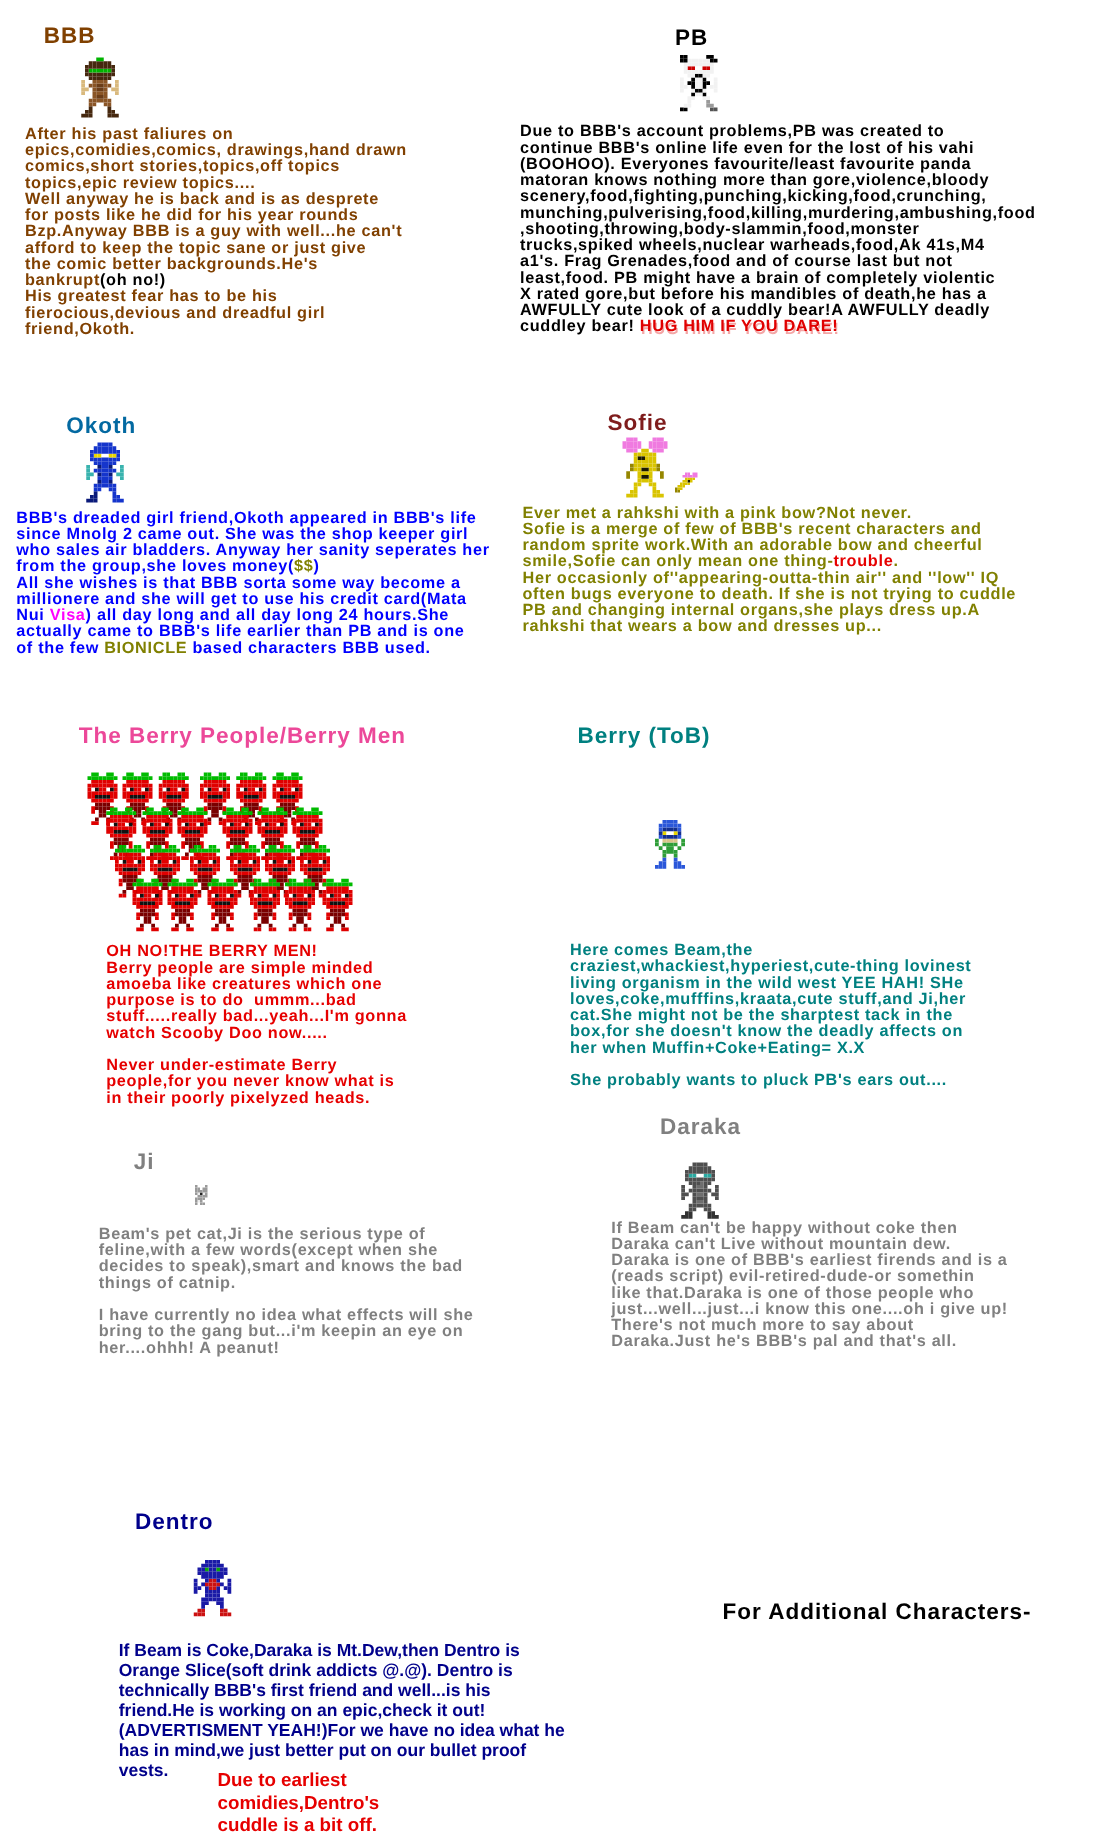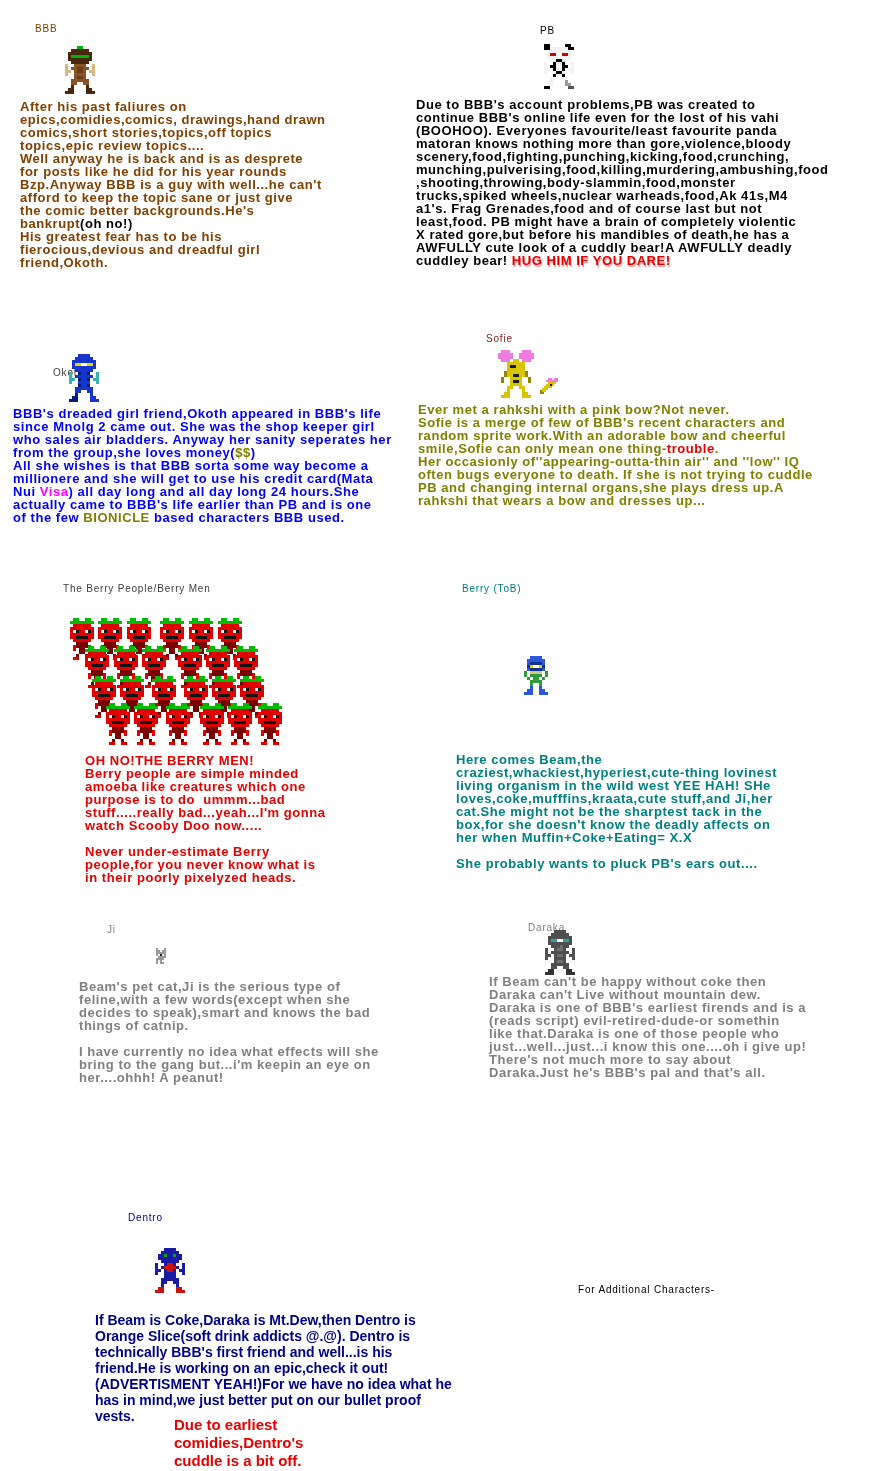--- a/index.html
+++ b/index.html
@@ -1,21 +1,21 @@
 <!DOCTYPE html>
 <html><head>
 <meta charset="utf-8">
 <title>Character Page</title>
 <style>
   html,body{margin:0;padding:0;background:#ffffff;}
   #page{position:relative;width:895px;height:1471px;background:#ffffff;overflow:hidden;
         font-family:"Liberation Sans",sans-serif;}
   section{display:contents;}
   .abs{position:absolute;}
-  .title{font-weight:normal;font-size:10px;line-height:13px;letter-spacing:.8px;white-space:pre;}
+  .title{font-weight:bold;font-size:18px;line-height:13px;letter-spacing:.8px;white-space:pre;}
   .pixel-text{font-weight:bold;font-size:13px;line-height:13px;letter-spacing:.55px;white-space:pre;}
   .pixel-text .line{height:13px;}
   .smooth-text{font-weight:bold;font-size:14px;line-height:16px;letter-spacing:0;white-space:pre;}
   .smooth-text .line{height:16px;}
   .note-text{font-weight:bold;font-size:15px;line-height:18px;letter-spacing:0;white-space:pre;}
   .note-text .line{height:18px;}
   .sprite{position:absolute;}
   .drip{text-shadow:1px 2px 0 rgba(224,0,0,.35);}
 </style>
 </head>
@@ -33,40 +33,40 @@
 
   <section>
     <div class="abs title" style="left: 540px; top: 24px; color: rgb(0, 0, 0);">PB</div>
     <div class="abs sprite" style="left: 541px; top: 44px; width: 36px; height: 45px;">
         <div style="width: 3px; height: 3px; margin-left: -3px; box-shadow: rgb(0, 0, 0) 6px 0px 0px 0px, rgb(0, 0, 0) 9px 0px 0px 0px, rgb(0, 0, 0) 27px 0px 0px 0px, rgb(0, 0, 0) 30px 0px 0px 0px, rgb(0, 0, 0) 6px 3px 0px 0px, rgb(0, 0, 0) 9px 3px 0px 0px, rgb(242, 242, 242) 12px 3px 0px 0px, rgb(242, 242, 242) 15px 3px 0px 0px, rgb(242, 242, 242) 18px 3px 0px 0px, rgb(242, 242, 242) 21px 3px 0px 0px, rgb(242, 242, 242) 24px 3px 0px 0px, rgb(242, 242, 242) 27px 3px 0px 0px, rgb(0, 0, 0) 30px 3px 0px 0px, rgb(0, 0, 0) 33px 3px 0px 0px, rgb(242, 242, 242) 9px 6px 0px 0px, rgb(242, 242, 242) 12px 6px 0px 0px, rgb(242, 242, 242) 15px 6px 0px 0px, rgb(242, 242, 242) 18px 6px 0px 0px, rgb(242, 242, 242) 21px 6px 0px 0px, rgb(242, 242, 242) 24px 6px 0px 0px, rgb(242, 242, 242) 27px 6px 0px 0px, rgb(242, 242, 242) 30px 6px 0px 0px, rgb(242, 242, 242) 9px 9px 0px 0px, rgb(204, 0, 0) 12px 9px 0px 0px, rgb(204, 0, 0) 15px 9px 0px 0px, rgb(204, 0, 0) 24px 9px 0px 0px, rgb(204, 0, 0) 27px 9px 0px 0px, rgb(242, 242, 242) 30px 9px 0px 0px, rgb(242, 242, 242) 9px 12px 0px 0px, rgb(242, 242, 242) 12px 12px 0px 0px, rgb(242, 242, 242) 15px 12px 0px 0px, rgb(242, 242, 242) 18px 12px 0px 0px, rgb(242, 242, 242) 21px 12px 0px 0px, rgb(242, 242, 242) 24px 12px 0px 0px, rgb(242, 242, 242) 27px 12px 0px 0px, rgb(242, 242, 242) 30px 12px 0px 0px, rgb(242, 242, 242) 12px 15px 0px 0px, rgb(242, 242, 242) 15px 15px 0px 0px, rgb(0, 0, 0) 18px 15px 0px 0px, rgb(0, 0, 0) 21px 15px 0px 0px, rgb(242, 242, 242) 24px 15px 0px 0px, rgb(242, 242, 242) 27px 15px 0px 0px, rgb(242, 242, 242) 6px 18px 0px 0px, rgb(0, 0, 0) 15px 18px 0px 0px, rgb(242, 242, 242) 18px 18px 0px 0px, rgb(242, 242, 242) 21px 18px 0px 0px, rgb(0, 0, 0) 24px 18px 0px 0px, rgb(242, 242, 242) 33px 18px 0px 0px, rgb(242, 242, 242) 6px 21px 0px 0px, rgb(0, 0, 0) 12px 21px 0px 0px, rgb(0, 0, 0) 15px 21px 0px 0px, rgb(242, 242, 242) 18px 21px 0px 0px, rgb(242, 242, 242) 21px 21px 0px 0px, rgb(0, 0, 0) 24px 21px 0px 0px, rgb(0, 0, 0) 27px 21px 0px 0px, rgb(242, 242, 242) 33px 21px 0px 0px, rgb(242, 242, 242) 6px 24px 0px 0px, rgb(242, 242, 242) 9px 24px 0px 0px, rgb(0, 0, 0) 15px 24px 0px 0px, rgb(242, 242, 242) 18px 24px 0px 0px, rgb(242, 242, 242) 21px 24px 0px 0px, rgb(0, 0, 0) 24px 24px 0px 0px, rgb(242, 242, 242) 30px 24px 0px 0px, rgb(242, 242, 242) 33px 24px 0px 0px, rgb(242, 242, 242) 6px 27px 0px 0px, rgb(242, 242, 242) 15px 27px 0px 0px, rgb(0, 0, 0) 18px 27px 0px 0px, rgb(0, 0, 0) 21px 27px 0px 0px, rgb(242, 242, 242) 24px 27px 0px 0px, rgb(242, 242, 242) 33px 27px 0px 0px, rgb(0, 0, 0) 15px 30px 0px 0px, rgb(242, 242, 242) 18px 30px 0px 0px, rgb(242, 242, 242) 21px 30px 0px 0px, rgb(0, 0, 0) 24px 30px 0px 0px, rgb(242, 242, 242) 12px 33px 0px 0px, rgb(242, 242, 242) 15px 33px 0px 0px, rgb(242, 242, 242) 24px 33px 0px 0px, rgb(242, 242, 242) 27px 33px 0px 0px, rgb(242, 242, 242) 12px 36px 0px 0px, rgb(154, 154, 154) 27px 36px 0px 0px, rgb(242, 242, 242) 9px 39px 0px 0px, rgb(242, 242, 242) 12px 39px 0px 0px, rgb(154, 154, 154) 27px 39px 0px 0px, rgb(154, 154, 154) 30px 39px 0px 0px, rgb(0, 0, 0) 6px 42px 0px 0px, rgb(0, 0, 0) 9px 42px 0px 0px, rgb(85, 85, 85) 30px 42px 0px 0px, rgb(85, 85, 85) 33px 42px 0px 0px;"></div>
       </div>
     <div class="abs pixel-text" style="left: 416px; top: 98px; color: rgb(0, 0, 0);"><div class="line"><span>Due to BBB's account problems,PB was created to</span></div><div class="line"><span>continue BBB's online life even for the lost of his vahi</span></div><div class="line"><span>(BOOHOO). Everyones favourite/least favourite panda</span></div><div class="line"><span>matoran knows nothing more than gore,violence,bloody</span></div><div class="line"><span>scenery,food,fighting,punching,kicking,food,crunching,</span></div><div class="line"><span>munching,pulverising,food,killing,murdering,ambushing,food</span></div><div class="line"><span>,shooting,throwing,body-slammin,food,monster</span></div><div class="line"><span>trucks,spiked wheels,nuclear warheads,food,Ak 41s,M4</span></div><div class="line"><span>a1's. Frag Grenades,food and of course last but not</span></div><div class="line"><span>least,food. PB might have a brain of completely violentic</span></div><div class="line"><span>X rated gore,but before his mandibles of death,he has a</span></div><div class="line"><span>AWFULLY cute look of a cuddly bear!A AWFULLY deadly</span></div><div class="line"><span>cuddley bear! </span><span class="drip" style="color: rgb(224, 0, 0);">HUG HIM IF YOU DARE!</span></div></div>
   </section>
 
   <section>
-    <div class="abs title" style="left: 53px; top: 334px; color: #404040; margin-top: 32px;">Okoth</div>
+    <div class="abs title" style="left: 53px; top: 334px; color: #0369a1;">Okoth</div>
     <div class="abs sprite" style="left: 66px; top: 354px; width: 36px; height: 48px;">
         <div style="width: 3px; height: 3px; margin-left: -3px; box-shadow: rgb(21, 53, 204) 15px 0px 0px 0px, rgb(21, 53, 204) 18px 0px 0px 0px, rgb(21, 53, 204) 21px 0px 0px 0px, rgb(21, 53, 204) 24px 0px 0px 0px, rgb(21, 53, 204) 12px 3px 0px 0px, rgb(21, 53, 204) 15px 3px 0px 0px, rgb(21, 53, 204) 18px 3px 0px 0px, rgb(21, 53, 204) 21px 3px 0px 0px, rgb(21, 53, 204) 24px 3px 0px 0px, rgb(21, 53, 204) 27px 3px 0px 0px, rgb(21, 53, 204) 9px 6px 0px 0px, rgb(21, 53, 204) 12px 6px 0px 0px, rgb(21, 53, 204) 15px 6px 0px 0px, rgb(21, 53, 204) 18px 6px 0px 0px, rgb(21, 53, 204) 21px 6px 0px 0px, rgb(21, 53, 204) 24px 6px 0px 0px, rgb(21, 53, 204) 27px 6px 0px 0px, rgb(21, 53, 204) 30px 6px 0px 0px, rgb(21, 53, 204) 9px 9px 0px 0px, rgb(232, 213, 0) 12px 9px 0px 0px, rgb(232, 213, 0) 15px 9px 0px 0px, rgb(232, 213, 0) 24px 9px 0px 0px, rgb(232, 213, 0) 27px 9px 0px 0px, rgb(21, 53, 204) 30px 9px 0px 0px, rgb(21, 53, 204) 9px 12px 0px 0px, rgb(21, 53, 204) 12px 12px 0px 0px, rgb(21, 53, 204) 15px 12px 0px 0px, rgb(21, 53, 204) 18px 12px 0px 0px, rgb(21, 53, 204) 21px 12px 0px 0px, rgb(21, 53, 204) 24px 12px 0px 0px, rgb(21, 53, 204) 27px 12px 0px 0px, rgb(21, 53, 204) 30px 12px 0px 0px, rgb(21, 53, 204) 12px 15px 0px 0px, rgb(21, 53, 204) 15px 15px 0px 0px, rgb(21, 53, 204) 18px 15px 0px 0px, rgb(21, 53, 204) 21px 15px 0px 0px, rgb(21, 53, 204) 24px 15px 0px 0px, rgb(21, 53, 204) 27px 15px 0px 0px, rgb(57, 179, 174) 6px 18px 0px 0px, rgb(10, 26, 122) 15px 18px 0px 0px, rgb(21, 53, 204) 18px 18px 0px 0px, rgb(21, 53, 204) 21px 18px 0px 0px, rgb(10, 26, 122) 24px 18px 0px 0px, rgb(57, 179, 174) 33px 18px 0px 0px, rgb(57, 179, 174) 6px 21px 0px 0px, rgb(21, 53, 204) 12px 21px 0px 0px, rgb(21, 53, 204) 15px 21px 0px 0px, rgb(21, 53, 204) 18px 21px 0px 0px, rgb(21, 53, 204) 21px 21px 0px 0px, rgb(21, 53, 204) 24px 21px 0px 0px, rgb(21, 53, 204) 27px 21px 0px 0px, rgb(57, 179, 174) 33px 21px 0px 0px, rgb(57, 179, 174) 6px 24px 0px 0px, rgb(57, 179, 174) 9px 24px 0px 0px, rgb(10, 26, 122) 15px 24px 0px 0px, rgb(21, 53, 204) 18px 24px 0px 0px, rgb(21, 53, 204) 21px 24px 0px 0px, rgb(10, 26, 122) 24px 24px 0px 0px, rgb(57, 179, 174) 30px 24px 0px 0px, rgb(57, 179, 174) 33px 24px 0px 0px, rgb(57, 179, 174) 6px 27px 0px 0px, rgb(21, 53, 204) 15px 27px 0px 0px, rgb(21, 53, 204) 18px 27px 0px 0px, rgb(21, 53, 204) 21px 27px 0px 0px, rgb(21, 53, 204) 24px 27px 0px 0px, rgb(57, 179, 174) 33px 27px 0px 0px, rgb(10, 26, 122) 15px 30px 0px 0px, rgb(21, 53, 204) 18px 30px 0px 0px, rgb(21, 53, 204) 21px 30px 0px 0px, rgb(10, 26, 122) 24px 30px 0px 0px, rgb(21, 53, 204) 12px 33px 0px 0px, rgb(21, 53, 204) 15px 33px 0px 0px, rgb(21, 53, 204) 18px 33px 0px 0px, rgb(21, 53, 204) 21px 33px 0px 0px, rgb(21, 53, 204) 24px 33px 0px 0px, rgb(21, 53, 204) 27px 33px 0px 0px, rgb(21, 53, 204) 12px 36px 0px 0px, rgb(21, 53, 204) 15px 36px 0px 0px, rgb(21, 53, 204) 24px 36px 0px 0px, rgb(21, 53, 204) 27px 36px 0px 0px, rgb(10, 26, 122) 12px 39px 0px 0px, rgb(21, 53, 204) 27px 39px 0px 0px, rgb(10, 26, 122) 9px 42px 0px 0px, rgb(10, 26, 122) 12px 42px 0px 0px, rgb(21, 53, 204) 27px 42px 0px 0px, rgb(21, 53, 204) 30px 42px 0px 0px, rgb(10, 26, 122) 6px 45px 0px 0px, rgb(10, 26, 122) 9px 45px 0px 0px, rgb(10, 26, 122) 12px 45px 0px 0px, rgb(21, 53, 204) 27px 45px 0px 0px, rgb(21, 53, 204) 30px 45px 0px 0px, rgb(21, 53, 204) 33px 45px 0px 0px;"></div>
       </div>
     <div class="abs pixel-text" style="left: 13px; top: 407px; color: rgb(0, 0, 255);"><div class="line"><span>BBB's dreaded girl friend,Okoth appeared in BBB's life</span></div><div class="line"><span>since Mnolg 2 came out. She was the shop keeper girl</span></div><div class="line"><span>who sales air bladders. Anyway her sanity seperates her</span></div><div class="line"><span>from the group,she loves money(</span><span style="color: rgb(128, 128, 0);">$$</span><span>)</span></div><div class="line"><span>All she wishes is that BBB sorta some way become a</span></div><div class="line"><span>millionere and she will get to use his credit card(Mata</span></div><div class="line"><span>Nui </span><span style="color: rgb(255, 0, 255);">Visa</span><span>) all day long and all day long 24 hours.She</span></div><div class="line"><span>actually came to BBB's life earlier than PB and is one</span></div><div class="line"><span>of the few </span><span style="color: rgb(128, 128, 0);">BIONICLE</span><span> based characters BBB used.</span></div></div>
   </section>
 
   <section>
     <div class="abs title" style="left: 486px; top: 332px; color: #7f1d1d;">Sofie</div>
     <div class="abs sprite" style="left: 498px; top: 350px; width: 36px; height: 48px;">
         <div style="width: 3px; height: 3px; margin-left: -3px; box-shadow: rgb(240, 122, 224) 6px 0px 0px 0px, rgb(240, 122, 224) 9px 0px 0px 0px, rgb(240, 122, 224) 12px 0px 0px 0px, rgb(240, 122, 224) 27px 0px 0px 0px, rgb(240, 122, 224) 30px 0px 0px 0px, rgb(240, 122, 224) 33px 0px 0px 0px, rgb(240, 122, 224) 3px 3px 0px 0px, rgb(240, 122, 224) 6px 3px 0px 0px, rgb(240, 122, 224) 9px 3px 0px 0px, rgb(240, 122, 224) 12px 3px 0px 0px, rgb(240, 122, 224) 15px 3px 0px 0px, rgb(240, 122, 224) 24px 3px 0px 0px, rgb(240, 122, 224) 27px 3px 0px 0px, rgb(240, 122, 224) 30px 3px 0px 0px, rgb(240, 122, 224) 33px 3px 0px 0px, rgb(240, 122, 224) 36px 3px 0px 0px, rgb(240, 122, 224) 3px 6px 0px 0px, rgb(240, 122, 224) 6px 6px 0px 0px, rgb(240, 122, 224) 9px 6px 0px 0px, rgb(240, 122, 224) 12px 6px 0px 0px, rgb(240, 122, 224) 15px 6px 0px 0px, rgb(240, 122, 224) 24px 6px 0px 0px, rgb(240, 122, 224) 27px 6px 0px 0px, rgb(240, 122, 224) 30px 6px 0px 0px, rgb(240, 122, 224) 33px 6px 0px 0px, rgb(240, 122, 224) 36px 6px 0px 0px, rgb(240, 122, 224) 6px 9px 0px 0px, rgb(240, 122, 224) 9px 9px 0px 0px, rgb(240, 122, 224) 12px 9px 0px 0px, rgb(217, 196, 0) 18px 9px 0px 0px, rgb(217, 196, 0) 21px 9px 0px 0px, rgb(240, 122, 224) 27px 9px 0px 0px, rgb(240, 122, 224) 30px 9px 0px 0px, rgb(240, 122, 224) 33px 9px 0px 0px, rgb(217, 196, 0) 12px 12px 0px 0px, rgb(217, 196, 0) 15px 12px 0px 0px, rgb(217, 196, 0) 18px 12px 0px 0px, rgb(217, 196, 0) 21px 12px 0px 0px, rgb(217, 196, 0) 24px 12px 0px 0px, rgb(217, 196, 0) 27px 12px 0px 0px, rgb(217, 196, 0) 12px 15px 0px 0px, rgb(26, 26, 0) 15px 15px 0px 0px, rgb(26, 26, 0) 18px 15px 0px 0px, rgb(217, 196, 0) 21px 15px 0px 0px, rgb(217, 196, 0) 24px 15px 0px 0px, rgb(217, 196, 0) 27px 15px 0px 0px, rgb(217, 196, 0) 12px 18px 0px 0px, rgb(217, 196, 0) 15px 18px 0px 0px, rgb(217, 196, 0) 18px 18px 0px 0px, rgb(217, 196, 0) 21px 18px 0px 0px, rgb(217, 196, 0) 24px 18px 0px 0px, rgb(217, 196, 0) 27px 18px 0px 0px, rgb(149, 134, 0) 9px 21px 0px 0px, rgb(217, 196, 0) 12px 21px 0px 0px, rgb(217, 196, 0) 15px 21px 0px 0px, rgb(217, 196, 0) 18px 21px 0px 0px, rgb(217, 196, 0) 21px 21px 0px 0px, rgb(217, 196, 0) 24px 21px 0px 0px, rgb(217, 196, 0) 27px 21px 0px 0px, rgb(149, 134, 0) 30px 21px 0px 0px, rgb(149, 134, 0) 9px 24px 0px 0px, rgb(217, 196, 0) 12px 24px 0px 0px, rgb(217, 196, 0) 15px 24px 0px 0px, rgb(26, 26, 0) 18px 24px 0px 0px, rgb(26, 26, 0) 21px 24px 0px 0px, rgb(217, 196, 0) 24px 24px 0px 0px, rgb(217, 196, 0) 27px 24px 0px 0px, rgb(149, 134, 0) 30px 24px 0px 0px, rgb(149, 134, 0) 6px 27px 0px 0px, rgb(217, 196, 0) 15px 27px 0px 0px, rgb(217, 196, 0) 18px 27px 0px 0px, rgb(217, 196, 0) 21px 27px 0px 0px, rgb(217, 196, 0) 24px 27px 0px 0px, rgb(149, 134, 0) 33px 27px 0px 0px, rgb(149, 134, 0) 6px 30px 0px 0px, rgb(217, 196, 0) 15px 30px 0px 0px, rgb(26, 26, 0) 18px 30px 0px 0px, rgb(26, 26, 0) 21px 30px 0px 0px, rgb(217, 196, 0) 24px 30px 0px 0px, rgb(149, 134, 0) 33px 30px 0px 0px, rgb(217, 196, 0) 15px 33px 0px 0px, rgb(217, 196, 0) 18px 33px 0px 0px, rgb(217, 196, 0) 21px 33px 0px 0px, rgb(217, 196, 0) 24px 33px 0px 0px, rgb(217, 196, 0) 12px 36px 0px 0px, rgb(217, 196, 0) 15px 36px 0px 0px, rgb(217, 196, 0) 24px 36px 0px 0px, rgb(217, 196, 0) 27px 36px 0px 0px, rgb(217, 196, 0) 12px 39px 0px 0px, rgb(217, 196, 0) 27px 39px 0px 0px, rgb(217, 196, 0) 9px 42px 0px 0px, rgb(217, 196, 0) 12px 42px 0px 0px, rgb(217, 196, 0) 27px 42px 0px 0px, rgb(217, 196, 0) 30px 42px 0px 0px, rgb(217, 196, 0) 6px 45px 0px 0px, rgb(217, 196, 0) 9px 45px 0px 0px, rgb(217, 196, 0) 12px 45px 0px 0px, rgb(217, 196, 0) 27px 45px 0px 0px, rgb(217, 196, 0) 30px 45px 0px 0px, rgb(217, 196, 0) 33px 45px 0px 0px;"></div>
       </div>
     <div class="abs sprite" style="left: 540px; top: 378px; width: 20px; height: 16px;">
         <div style="width: 2px; height: 2px; margin-left: -2px; box-shadow: rgb(240, 122, 224) 10px 0px 0px 0px, rgb(240, 122, 224) 12px 0px 0px 0px, rgb(240, 122, 224) 16px 0px 0px 0px, rgb(240, 122, 224) 18px 0px 0px 0px, rgb(240, 122, 224) 8px 2px 0px 0px, rgb(240, 122, 224) 10px 2px 0px 0px, rgb(240, 122, 224) 12px 2px 0px 0px, rgb(240, 122, 224) 14px 2px 0px 0px, rgb(240, 122, 224) 16px 2px 0px 0px, rgb(240, 122, 224) 18px 2px 0px 0px, rgb(217, 196, 0) 10px 4px 0px 0px, rgb(217, 196, 0) 12px 4px 0px 0px, rgb(217, 196, 0) 14px 4px 0px 0px, rgb(217, 196, 0) 16px 4px 0px 0px, rgb(217, 196, 0) 8px 6px 0px 0px, rgb(217, 196, 0) 10px 6px 0px 0px, rgb(26, 26, 0) 12px 6px 0px 0px, rgb(217, 196, 0) 14px 6px 0px 0px, rgb(217, 196, 0) 6px 8px 0px 0px, rgb(217, 196, 0) 8px 8px 0px 0px, rgb(217, 196, 0) 10px 8px 0px 0px, rgb(217, 196, 0) 12px 8px 0px 0px, rgb(217, 196, 0) 4px 10px 0px 0px, rgb(217, 196, 0) 6px 10px 0px 0px, rgb(217, 196, 0) 8px 10px 0px 0px, rgb(149, 134, 0) 2px 12px 0px 0px, rgb(217, 196, 0) 4px 12px 0px 0px, rgb(217, 196, 0) 6px 12px 0px 0px, rgb(149, 134, 0) 2px 14px 0px 0px, rgb(149, 134, 0) 4px 14px 0px 0px;"></div>
       </div>
     <div class="abs pixel-text" style="left: 418px; top: 403px; color: rgb(128, 128, 0);"><div class="line"><span>Ever met a rahkshi with a pink bow?Not never.</span></div><div class="line"><span>Sofie is a merge of few of BBB's recent characters and</span></div><div class="line"><span>random sprite work.With an adorable bow and cheerful</span></div><div class="line"><span>smile,Sofie can only mean one thing-</span><span style="color: rgb(230, 0, 0);">trouble</span><span>.</span></div><div class="line"><span>Her occasionly of''appearing-outta-thin air'' and ''low'' IQ</span></div><div class="line"><span>often bugs everyone to death. If she is not trying to cuddle</span></div><div class="line"><span>PB and changing internal organs,she plays dress up.A</span></div><div class="line"><span>rahkshi that wears a bow and dresses up...</span></div></div>
   </section>
 
   <section>
-    <div class="abs title" style="left: 63px; top: 582px; color: #404040;">The Berry People/Berry Men</div>
+    <div class="abs title" style="left: 63px; top: 582px; color: #ec4899;">The Berry People/Berry Men</div>
     <div>
         <div class="sprite" style="left: 70px; top: 618px; width: 27px; height: 42px;">
           <div style="width: 3px; height: 3px; margin-left: -3px; box-shadow: rgb(0, 187, 0) 6px 0px 0px 0px, rgb(0, 187, 0) 9px 0px 0px 0px, rgb(0, 187, 0) 18px 0px 0px 0px, rgb(0, 187, 0) 21px 0px 0px 0px, rgb(0, 187, 0) 3px 3px 0px 0px, rgb(0, 187, 0) 6px 3px 0px 0px, rgb(0, 187, 0) 9px 3px 0px 0px, rgb(0, 187, 0) 12px 3px 0px 0px, rgb(0, 187, 0) 15px 3px 0px 0px, rgb(0, 187, 0) 18px 3px 0px 0px, rgb(0, 187, 0) 21px 3px 0px 0px, rgb(0, 187, 0) 24px 3px 0px 0px, rgb(224, 0, 0) 6px 6px 0px 0px, rgb(224, 0, 0) 9px 6px 0px 0px, rgb(224, 0, 0) 12px 6px 0px 0px, rgb(224, 0, 0) 15px 6px 0px 0px, rgb(224, 0, 0) 18px 6px 0px 0px, rgb(224, 0, 0) 21px 6px 0px 0px, rgb(224, 0, 0) 3px 9px 0px 0px, rgb(224, 0, 0) 6px 9px 0px 0px, rgb(224, 0, 0) 9px 9px 0px 0px, rgb(224, 0, 0) 12px 9px 0px 0px, rgb(224, 0, 0) 15px 9px 0px 0px, rgb(224, 0, 0) 18px 9px 0px 0px, rgb(224, 0, 0) 21px 9px 0px 0px, rgb(224, 0, 0) 24px 9px 0px 0px, rgb(224, 0, 0) 3px 12px 0px 0px, rgb(255, 255, 255) 6px 12px 0px 0px, rgb(17, 17, 17) 9px 12px 0px 0px, rgb(224, 0, 0) 12px 12px 0px 0px, rgb(224, 0, 0) 15px 12px 0px 0px, rgb(255, 255, 255) 18px 12px 0px 0px, rgb(17, 17, 17) 21px 12px 0px 0px, rgb(224, 0, 0) 24px 12px 0px 0px, rgb(224, 0, 0) 3px 15px 0px 0px, rgb(224, 0, 0) 6px 15px 0px 0px, rgb(224, 0, 0) 9px 15px 0px 0px, rgb(224, 0, 0) 12px 15px 0px 0px, rgb(224, 0, 0) 15px 15px 0px 0px, rgb(224, 0, 0) 18px 15px 0px 0px, rgb(224, 0, 0) 21px 15px 0px 0px, rgb(224, 0, 0) 24px 15px 0px 0px, rgb(224, 0, 0) 3px 18px 0px 0px, rgb(224, 0, 0) 6px 18px 0px 0px, rgb(17, 17, 17) 9px 18px 0px 0px, rgb(17, 17, 17) 12px 18px 0px 0px, rgb(17, 17, 17) 15px 18px 0px 0px, rgb(17, 17, 17) 18px 18px 0px 0px, rgb(224, 0, 0) 21px 18px 0px 0px, rgb(224, 0, 0) 24px 18px 0px 0px, rgb(224, 0, 0) 6px 21px 0px 0px, rgb(224, 0, 0) 9px 21px 0px 0px, rgb(224, 0, 0) 12px 21px 0px 0px, rgb(224, 0, 0) 15px 21px 0px 0px, rgb(224, 0, 0) 18px 21px 0px 0px, rgb(224, 0, 0) 21px 21px 0px 0px, rgb(122, 0, 0) 9px 24px 0px 0px, rgb(122, 0, 0) 12px 24px 0px 0px, rgb(122, 0, 0) 15px 24px 0px 0px, rgb(122, 0, 0) 18px 24px 0px 0px, rgb(224, 0, 0) 6px 27px 0px 0px, rgb(122, 0, 0) 9px 27px 0px 0px, rgb(122, 0, 0) 12px 27px 0px 0px, rgb(122, 0, 0) 15px 27px 0px 0px, rgb(122, 0, 0) 18px 27px 0px 0px, rgb(224, 0, 0) 21px 27px 0px 0px, rgb(224, 0, 0) 6px 30px 0px 0px, rgb(122, 0, 0) 12px 30px 0px 0px, rgb(122, 0, 0) 15px 30px 0px 0px, rgb(224, 0, 0) 21px 30px 0px 0px, rgb(122, 0, 0) 12px 33px 0px 0px, rgb(122, 0, 0) 15px 33px 0px 0px, rgb(122, 0, 0) 9px 36px 0px 0px, rgb(122, 0, 0) 18px 36px 0px 0px, rgb(224, 0, 0) 6px 39px 0px 0px, rgb(224, 0, 0) 9px 39px 0px 0px, rgb(224, 0, 0) 18px 39px 0px 0px, rgb(224, 0, 0) 21px 39px 0px 0px;"></div>
         </div>
         <div class="sprite" style="left: 98px; top: 618px; width: 27px; height: 42px;">
           <div style="width: 3px; height: 3px; margin-left: -3px; box-shadow: rgb(0, 187, 0) 6px 0px 0px 0px, rgb(0, 187, 0) 9px 0px 0px 0px, rgb(0, 187, 0) 18px 0px 0px 0px, rgb(0, 187, 0) 21px 0px 0px 0px, rgb(0, 187, 0) 3px 3px 0px 0px, rgb(0, 187, 0) 6px 3px 0px 0px, rgb(0, 187, 0) 9px 3px 0px 0px, rgb(0, 187, 0) 12px 3px 0px 0px, rgb(0, 187, 0) 15px 3px 0px 0px, rgb(0, 187, 0) 18px 3px 0px 0px, rgb(0, 187, 0) 21px 3px 0px 0px, rgb(0, 187, 0) 24px 3px 0px 0px, rgb(224, 0, 0) 6px 6px 0px 0px, rgb(224, 0, 0) 9px 6px 0px 0px, rgb(224, 0, 0) 12px 6px 0px 0px, rgb(224, 0, 0) 15px 6px 0px 0px, rgb(224, 0, 0) 18px 6px 0px 0px, rgb(224, 0, 0) 21px 6px 0px 0px, rgb(224, 0, 0) 3px 9px 0px 0px, rgb(224, 0, 0) 6px 9px 0px 0px, rgb(224, 0, 0) 9px 9px 0px 0px, rgb(224, 0, 0) 12px 9px 0px 0px, rgb(224, 0, 0) 15px 9px 0px 0px, rgb(224, 0, 0) 18px 9px 0px 0px, rgb(224, 0, 0) 21px 9px 0px 0px, rgb(224, 0, 0) 24px 9px 0px 0px, rgb(224, 0, 0) 3px 12px 0px 0px, rgb(255, 255, 255) 6px 12px 0px 0px, rgb(17, 17, 17) 9px 12px 0px 0px, rgb(224, 0, 0) 12px 12px 0px 0px, rgb(224, 0, 0) 15px 12px 0px 0px, rgb(255, 255, 255) 18px 12px 0px 0px, rgb(17, 17, 17) 21px 12px 0px 0px, rgb(224, 0, 0) 24px 12px 0px 0px, rgb(224, 0, 0) 3px 15px 0px 0px, rgb(224, 0, 0) 6px 15px 0px 0px, rgb(224, 0, 0) 9px 15px 0px 0px, rgb(224, 0, 0) 12px 15px 0px 0px, rgb(224, 0, 0) 15px 15px 0px 0px, rgb(224, 0, 0) 18px 15px 0px 0px, rgb(224, 0, 0) 21px 15px 0px 0px, rgb(224, 0, 0) 24px 15px 0px 0px, rgb(224, 0, 0) 3px 18px 0px 0px, rgb(224, 0, 0) 6px 18px 0px 0px, rgb(17, 17, 17) 9px 18px 0px 0px, rgb(17, 17, 17) 12px 18px 0px 0px, rgb(17, 17, 17) 15px 18px 0px 0px, rgb(17, 17, 17) 18px 18px 0px 0px, rgb(224, 0, 0) 21px 18px 0px 0px, rgb(224, 0, 0) 24px 18px 0px 0px, rgb(224, 0, 0) 6px 21px 0px 0px, rgb(224, 0, 0) 9px 21px 0px 0px, rgb(224, 0, 0) 12px 21px 0px 0px, rgb(224, 0, 0) 15px 21px 0px 0px, rgb(224, 0, 0) 18px 21px 0px 0px, rgb(224, 0, 0) 21px 21px 0px 0px, rgb(122, 0, 0) 9px 24px 0px 0px, rgb(122, 0, 0) 12px 24px 0px 0px, rgb(122, 0, 0) 15px 24px 0px 0px, rgb(122, 0, 0) 18px 24px 0px 0px, rgb(224, 0, 0) 6px 27px 0px 0px, rgb(122, 0, 0) 9px 27px 0px 0px, rgb(122, 0, 0) 12px 27px 0px 0px, rgb(122, 0, 0) 15px 27px 0px 0px, rgb(122, 0, 0) 18px 27px 0px 0px, rgb(224, 0, 0) 21px 27px 0px 0px, rgb(224, 0, 0) 6px 30px 0px 0px, rgb(122, 0, 0) 12px 30px 0px 0px, rgb(122, 0, 0) 15px 30px 0px 0px, rgb(224, 0, 0) 21px 30px 0px 0px, rgb(122, 0, 0) 12px 33px 0px 0px, rgb(122, 0, 0) 15px 33px 0px 0px, rgb(122, 0, 0) 9px 36px 0px 0px, rgb(122, 0, 0) 18px 36px 0px 0px, rgb(224, 0, 0) 6px 39px 0px 0px, rgb(224, 0, 0) 9px 39px 0px 0px, rgb(224, 0, 0) 18px 39px 0px 0px, rgb(224, 0, 0) 21px 39px 0px 0px;"></div>
         </div>
         <div class="sprite" style="left: 127px; top: 618px; width: 27px; height: 42px;">
           <div style="width: 3px; height: 3px; margin-left: -3px; box-shadow: rgb(0, 187, 0) 6px 0px 0px 0px, rgb(0, 187, 0) 9px 0px 0px 0px, rgb(0, 187, 0) 18px 0px 0px 0px, rgb(0, 187, 0) 21px 0px 0px 0px, rgb(0, 187, 0) 3px 3px 0px 0px, rgb(0, 187, 0) 6px 3px 0px 0px, rgb(0, 187, 0) 9px 3px 0px 0px, rgb(0, 187, 0) 12px 3px 0px 0px, rgb(0, 187, 0) 15px 3px 0px 0px, rgb(0, 187, 0) 18px 3px 0px 0px, rgb(0, 187, 0) 21px 3px 0px 0px, rgb(0, 187, 0) 24px 3px 0px 0px, rgb(224, 0, 0) 6px 6px 0px 0px, rgb(224, 0, 0) 9px 6px 0px 0px, rgb(224, 0, 0) 12px 6px 0px 0px, rgb(224, 0, 0) 15px 6px 0px 0px, rgb(224, 0, 0) 18px 6px 0px 0px, rgb(224, 0, 0) 21px 6px 0px 0px, rgb(224, 0, 0) 3px 9px 0px 0px, rgb(224, 0, 0) 6px 9px 0px 0px, rgb(224, 0, 0) 9px 9px 0px 0px, rgb(224, 0, 0) 12px 9px 0px 0px, rgb(224, 0, 0) 15px 9px 0px 0px, rgb(224, 0, 0) 18px 9px 0px 0px, rgb(224, 0, 0) 21px 9px 0px 0px, rgb(224, 0, 0) 24px 9px 0px 0px, rgb(224, 0, 0) 3px 12px 0px 0px, rgb(255, 255, 255) 6px 12px 0px 0px, rgb(17, 17, 17) 9px 12px 0px 0px, rgb(224, 0, 0) 12px 12px 0px 0px, rgb(224, 0, 0) 15px 12px 0px 0px, rgb(255, 255, 255) 18px 12px 0px 0px, rgb(17, 17, 17) 21px 12px 0px 0px, rgb(224, 0, 0) 24px 12px 0px 0px, rgb(224, 0, 0) 3px 15px 0px 0px, rgb(224, 0, 0) 6px 15px 0px 0px, rgb(224, 0, 0) 9px 15px 0px 0px, rgb(224, 0, 0) 12px 15px 0px 0px, rgb(224, 0, 0) 15px 15px 0px 0px, rgb(224, 0, 0) 18px 15px 0px 0px, rgb(224, 0, 0) 21px 15px 0px 0px, rgb(224, 0, 0) 24px 15px 0px 0px, rgb(224, 0, 0) 3px 18px 0px 0px, rgb(224, 0, 0) 6px 18px 0px 0px, rgb(17, 17, 17) 9px 18px 0px 0px, rgb(17, 17, 17) 12px 18px 0px 0px, rgb(17, 17, 17) 15px 18px 0px 0px, rgb(17, 17, 17) 18px 18px 0px 0px, rgb(224, 0, 0) 21px 18px 0px 0px, rgb(224, 0, 0) 24px 18px 0px 0px, rgb(224, 0, 0) 6px 21px 0px 0px, rgb(224, 0, 0) 9px 21px 0px 0px, rgb(224, 0, 0) 12px 21px 0px 0px, rgb(224, 0, 0) 15px 21px 0px 0px, rgb(224, 0, 0) 18px 21px 0px 0px, rgb(224, 0, 0) 21px 21px 0px 0px, rgb(122, 0, 0) 9px 24px 0px 0px, rgb(122, 0, 0) 12px 24px 0px 0px, rgb(122, 0, 0) 15px 24px 0px 0px, rgb(122, 0, 0) 18px 24px 0px 0px, rgb(224, 0, 0) 6px 27px 0px 0px, rgb(122, 0, 0) 9px 27px 0px 0px, rgb(122, 0, 0) 12px 27px 0px 0px, rgb(122, 0, 0) 15px 27px 0px 0px, rgb(122, 0, 0) 18px 27px 0px 0px, rgb(224, 0, 0) 21px 27px 0px 0px, rgb(224, 0, 0) 6px 30px 0px 0px, rgb(122, 0, 0) 12px 30px 0px 0px, rgb(122, 0, 0) 15px 30px 0px 0px, rgb(224, 0, 0) 21px 30px 0px 0px, rgb(122, 0, 0) 12px 33px 0px 0px, rgb(122, 0, 0) 15px 33px 0px 0px, rgb(122, 0, 0) 9px 36px 0px 0px, rgb(122, 0, 0) 18px 36px 0px 0px, rgb(224, 0, 0) 6px 39px 0px 0px, rgb(224, 0, 0) 9px 39px 0px 0px, rgb(224, 0, 0) 18px 39px 0px 0px, rgb(224, 0, 0) 21px 39px 0px 0px;"></div>
         </div>
@@ -147,29 +147,29 @@
 
   <section>
     <div class="abs title" style="left: 107px; top: 923px; color: rgb(128, 128, 128);">Ji</div>
     <div class="abs sprite" style="left: 154px; top: 948px; width: 14px; height: 16px;">
         <div style="width: 2px; height: 2px; margin-left: -2px; box-shadow: rgb(154, 154, 154) 4px 0px 0px 0px, rgb(154, 154, 154) 12px 0px 0px 0px, rgb(154, 154, 154) 4px 2px 0px 0px, rgb(154, 154, 154) 6px 2px 0px 0px, rgb(154, 154, 154) 10px 2px 0px 0px, rgb(154, 154, 154) 12px 2px 0px 0px, rgb(154, 154, 154) 4px 4px 0px 0px, rgb(154, 154, 154) 6px 4px 0px 0px, rgb(154, 154, 154) 8px 4px 0px 0px, rgb(154, 154, 154) 10px 4px 0px 0px, rgb(154, 154, 154) 12px 4px 0px 0px, rgb(154, 154, 154) 4px 6px 0px 0px, rgb(236, 236, 236) 6px 6px 0px 0px, rgb(34, 34, 34) 8px 6px 0px 0px, rgb(236, 236, 236) 10px 6px 0px 0px, rgb(154, 154, 154) 12px 6px 0px 0px, rgb(154, 154, 154) 6px 8px 0px 0px, rgb(154, 154, 154) 8px 8px 0px 0px, rgb(154, 154, 154) 10px 8px 0px 0px, rgb(154, 154, 154) 12px 8px 0px 0px, rgb(154, 154, 154) 4px 10px 0px 0px, rgb(154, 154, 154) 6px 10px 0px 0px, rgb(154, 154, 154) 8px 10px 0px 0px, rgb(154, 154, 154) 10px 10px 0px 0px, rgb(154, 154, 154) 4px 12px 0px 0px, rgb(236, 236, 236) 6px 12px 0px 0px, rgb(154, 154, 154) 8px 12px 0px 0px, rgb(154, 154, 154) 4px 14px 0px 0px, rgb(154, 154, 154) 8px 14px 0px 0px, rgb(154, 154, 154) 10px 14px 0px 0px;"></div>
       </div>
     <div class="abs pixel-text" style="left: 79px; top: 980px; color: rgb(128, 128, 128);"><div class="line"><span>Beam's pet cat,Ji is the serious type of</span></div><div class="line"><span>feline,with a few words(except when she</span></div><div class="line"><span>decides to speak),smart and knows the bad</span></div><div class="line"><span>things of catnip.</span></div><div class="line">&nbsp;</div><div class="line"><span>I have currently no idea what effects will she</span></div><div class="line"><span>bring to the gang but...i'm keepin an eye on</span></div><div class="line"><span>her....ohhh! A peanut!</span></div></div>
   </section>
 
   <section>
-    <div class="abs title" style="left: 528px; top: 921px; color: rgb(128, 128, 128);">Daraka</div>
+    <div class="abs title" style="left: 528px; top: 895px; color: rgb(128, 128, 128);">Daraka</div>
     <div class="abs sprite" style="left: 542px; top: 930px; width: 36px; height: 45px;">
         <div style="width: 3px; height: 3px; margin-left: -3px; box-shadow: rgb(79, 79, 79) 15px 0px 0px 0px, rgb(79, 79, 79) 18px 0px 0px 0px, rgb(79, 79, 79) 21px 0px 0px 0px, rgb(79, 79, 79) 24px 0px 0px 0px, rgb(79, 79, 79) 12px 3px 0px 0px, rgb(79, 79, 79) 15px 3px 0px 0px, rgb(79, 79, 79) 18px 3px 0px 0px, rgb(79, 79, 79) 21px 3px 0px 0px, rgb(79, 79, 79) 24px 3px 0px 0px, rgb(79, 79, 79) 27px 3px 0px 0px, rgb(79, 79, 79) 9px 6px 0px 0px, rgb(79, 79, 79) 12px 6px 0px 0px, rgb(79, 79, 79) 15px 6px 0px 0px, rgb(79, 79, 79) 18px 6px 0px 0px, rgb(79, 79, 79) 21px 6px 0px 0px, rgb(79, 79, 79) 24px 6px 0px 0px, rgb(79, 79, 79) 27px 6px 0px 0px, rgb(79, 79, 79) 30px 6px 0px 0px, rgb(79, 79, 79) 9px 9px 0px 0px, rgb(42, 168, 160) 12px 9px 0px 0px, rgb(42, 168, 160) 15px 9px 0px 0px, rgb(42, 168, 160) 24px 9px 0px 0px, rgb(42, 168, 160) 27px 9px 0px 0px, rgb(79, 79, 79) 30px 9px 0px 0px, rgb(79, 79, 79) 9px 12px 0px 0px, rgb(79, 79, 79) 12px 12px 0px 0px, rgb(79, 79, 79) 15px 12px 0px 0px, rgb(79, 79, 79) 18px 12px 0px 0px, rgb(79, 79, 79) 21px 12px 0px 0px, rgb(79, 79, 79) 24px 12px 0px 0px, rgb(79, 79, 79) 27px 12px 0px 0px, rgb(79, 79, 79) 30px 12px 0px 0px, rgb(79, 79, 79) 12px 15px 0px 0px, rgb(79, 79, 79) 15px 15px 0px 0px, rgb(79, 79, 79) 18px 15px 0px 0px, rgb(110, 110, 110) 21px 15px 0px 0px, rgb(79, 79, 79) 24px 15px 0px 0px, rgb(79, 79, 79) 27px 15px 0px 0px, rgb(79, 79, 79) 6px 18px 0px 0px, rgb(79, 79, 79) 15px 18px 0px 0px, rgb(110, 110, 110) 18px 18px 0px 0px, rgb(110, 110, 110) 21px 18px 0px 0px, rgb(79, 79, 79) 24px 18px 0px 0px, rgb(79, 79, 79) 33px 18px 0px 0px, rgb(79, 79, 79) 6px 21px 0px 0px, rgb(79, 79, 79) 12px 21px 0px 0px, rgb(79, 79, 79) 15px 21px 0px 0px, rgb(79, 79, 79) 18px 21px 0px 0px, rgb(79, 79, 79) 21px 21px 0px 0px, rgb(79, 79, 79) 24px 21px 0px 0px, rgb(79, 79, 79) 27px 21px 0px 0px, rgb(79, 79, 79) 33px 21px 0px 0px, rgb(79, 79, 79) 6px 24px 0px 0px, rgb(79, 79, 79) 9px 24px 0px 0px, rgb(79, 79, 79) 15px 24px 0px 0px, rgb(110, 110, 110) 18px 24px 0px 0px, rgb(110, 110, 110) 21px 24px 0px 0px, rgb(79, 79, 79) 24px 24px 0px 0px, rgb(79, 79, 79) 30px 24px 0px 0px, rgb(79, 79, 79) 33px 24px 0px 0px, rgb(79, 79, 79) 6px 27px 0px 0px, rgb(79, 79, 79) 15px 27px 0px 0px, rgb(79, 79, 79) 18px 27px 0px 0px, rgb(79, 79, 79) 21px 27px 0px 0px, rgb(79, 79, 79) 24px 27px 0px 0px, rgb(79, 79, 79) 33px 27px 0px 0px, rgb(79, 79, 79) 15px 30px 0px 0px, rgb(110, 110, 110) 18px 30px 0px 0px, rgb(110, 110, 110) 21px 30px 0px 0px, rgb(79, 79, 79) 24px 30px 0px 0px, rgb(79, 79, 79) 12px 33px 0px 0px, rgb(79, 79, 79) 15px 33px 0px 0px, rgb(79, 79, 79) 18px 33px 0px 0px, rgb(79, 79, 79) 21px 33px 0px 0px, rgb(79, 79, 79) 24px 33px 0px 0px, rgb(79, 79, 79) 27px 33px 0px 0px, rgb(79, 79, 79) 12px 36px 0px 0px, rgb(79, 79, 79) 15px 36px 0px 0px, rgb(79, 79, 79) 24px 36px 0px 0px, rgb(79, 79, 79) 27px 36px 0px 0px, rgb(51, 51, 51) 9px 39px 0px 0px, rgb(51, 51, 51) 12px 39px 0px 0px, rgb(51, 51, 51) 27px 39px 0px 0px, rgb(51, 51, 51) 30px 39px 0px 0px, rgb(51, 51, 51) 6px 42px 0px 0px, rgb(51, 51, 51) 9px 42px 0px 0px, rgb(51, 51, 51) 12px 42px 0px 0px, rgb(51, 51, 51) 27px 42px 0px 0px, rgb(51, 51, 51) 30px 42px 0px 0px, rgb(51, 51, 51) 33px 42px 0px 0px;"></div>
       </div>
     <div class="abs pixel-text" style="left: 489px; top: 975px; color: rgb(128, 128, 128);"><div class="line"><span>If Beam can't be happy without coke then</span></div><div class="line"><span>Daraka can't Live without mountain dew.</span></div><div class="line"><span>Daraka is one of BBB's earliest firends and is a</span></div><div class="line"><span>(reads script) evil-retired-dude-or somethin</span></div><div class="line"><span>like that.Daraka is one of those people who</span></div><div class="line"><span>just...well...just...i know this one....oh i give up!</span></div><div class="line"><span>There's not much more to say about</span></div><div class="line"><span>Daraka.Just he's BBB's pal and that's all.</span></div></div>
   </section>
 
   <section>
-    <div class="abs title" style="left: 108px; top: 1211px; color: rgb(0, 0, 139); margin-left: 20px;">Dentro</div>
+    <div class="abs title" style="left: 108px; top: 1211px; color: rgb(0, 0, 139);">Dentro</div>
     <div class="abs sprite" style="left: 152px; top: 1248px; width: 36px; height: 45px;">
         <div style="width: 3px; height: 3px; margin-left: -3px; box-shadow: rgb(26, 26, 166) 15px 0px 0px 0px, rgb(26, 26, 166) 18px 0px 0px 0px, rgb(26, 26, 166) 21px 0px 0px 0px, rgb(26, 26, 166) 24px 0px 0px 0px, rgb(26, 26, 166) 12px 3px 0px 0px, rgb(26, 26, 166) 15px 3px 0px 0px, rgb(26, 26, 166) 18px 3px 0px 0px, rgb(26, 26, 166) 21px 3px 0px 0px, rgb(26, 26, 166) 24px 3px 0px 0px, rgb(26, 26, 166) 27px 3px 0px 0px, rgb(26, 26, 166) 9px 6px 0px 0px, rgb(26, 26, 166) 12px 6px 0px 0px, rgb(12, 166, 12) 15px 6px 0px 0px, rgb(26, 26, 166) 18px 6px 0px 0px, rgb(26, 26, 166) 21px 6px 0px 0px, rgb(12, 166, 12) 24px 6px 0px 0px, rgb(26, 26, 166) 27px 6px 0px 0px, rgb(26, 26, 166) 30px 6px 0px 0px, rgb(26, 26, 166) 9px 9px 0px 0px, rgb(26, 26, 166) 12px 9px 0px 0px, rgb(26, 26, 166) 15px 9px 0px 0px, rgb(26, 26, 166) 18px 9px 0px 0px, rgb(26, 26, 166) 21px 9px 0px 0px, rgb(26, 26, 166) 24px 9px 0px 0px, rgb(26, 26, 166) 27px 9px 0px 0px, rgb(26, 26, 166) 30px 9px 0px 0px, rgb(26, 26, 166) 12px 12px 0px 0px, rgb(26, 26, 166) 15px 12px 0px 0px, rgb(26, 26, 166) 18px 12px 0px 0px, rgb(26, 26, 166) 21px 12px 0px 0px, rgb(26, 26, 166) 24px 12px 0px 0px, rgb(26, 26, 166) 27px 12px 0px 0px, rgb(26, 26, 166) 6px 15px 0px 0px, rgb(26, 26, 166) 15px 15px 0px 0px, rgb(204, 17, 17) 18px 15px 0px 0px, rgb(204, 17, 17) 21px 15px 0px 0px, rgb(26, 26, 166) 24px 15px 0px 0px, rgb(26, 26, 166) 33px 15px 0px 0px, rgb(26, 26, 166) 6px 18px 0px 0px, rgb(26, 26, 166) 12px 18px 0px 0px, rgb(204, 17, 17) 15px 18px 0px 0px, rgb(204, 17, 17) 18px 18px 0px 0px, rgb(204, 17, 17) 21px 18px 0px 0px, rgb(204, 17, 17) 24px 18px 0px 0px, rgb(26, 26, 166) 27px 18px 0px 0px, rgb(26, 26, 166) 33px 18px 0px 0px, rgb(26, 26, 166) 6px 21px 0px 0px, rgb(26, 26, 166) 9px 21px 0px 0px, rgb(26, 26, 166) 15px 21px 0px 0px, rgb(204, 17, 17) 18px 21px 0px 0px, rgb(204, 17, 17) 21px 21px 0px 0px, rgb(26, 26, 166) 24px 21px 0px 0px, rgb(26, 26, 166) 30px 21px 0px 0px, rgb(26, 26, 166) 33px 21px 0px 0px, rgb(26, 26, 166) 6px 24px 0px 0px, rgb(26, 26, 166) 15px 24px 0px 0px, rgb(26, 26, 166) 18px 24px 0px 0px, rgb(26, 26, 166) 21px 24px 0px 0px, rgb(26, 26, 166) 24px 24px 0px 0px, rgb(26, 26, 166) 33px 24px 0px 0px, rgb(26, 26, 166) 15px 27px 0px 0px, rgb(26, 26, 166) 18px 27px 0px 0px, rgb(26, 26, 166) 21px 27px 0px 0px, rgb(26, 26, 166) 24px 27px 0px 0px, rgb(26, 26, 166) 12px 30px 0px 0px, rgb(26, 26, 166) 15px 30px 0px 0px, rgb(26, 26, 166) 18px 30px 0px 0px, rgb(26, 26, 166) 21px 30px 0px 0px, rgb(26, 26, 166) 24px 30px 0px 0px, rgb(26, 26, 166) 27px 30px 0px 0px, rgb(26, 26, 166) 12px 33px 0px 0px, rgb(26, 26, 166) 15px 33px 0px 0px, rgb(26, 26, 166) 24px 33px 0px 0px, rgb(26, 26, 166) 27px 33px 0px 0px, rgb(26, 26, 166) 12px 36px 0px 0px, rgb(26, 26, 166) 27px 36px 0px 0px, rgb(204, 17, 17) 9px 39px 0px 0px, rgb(204, 17, 17) 12px 39px 0px 0px, rgb(204, 17, 17) 27px 39px 0px 0px, rgb(204, 17, 17) 30px 39px 0px 0px, rgb(204, 17, 17) 6px 42px 0px 0px, rgb(204, 17, 17) 9px 42px 0px 0px, rgb(204, 17, 17) 12px 42px 0px 0px, rgb(204, 17, 17) 27px 42px 0px 0px, rgb(204, 17, 17) 30px 42px 0px 0px, rgb(204, 17, 17) 33px 42px 0px 0px;"></div>
       </div>
     <div class="abs smooth-text" style="left: 95px; top: 1312px; color: rgb(0, 0, 139);"><div class="line"><span>If Beam is Coke,Daraka is Mt.Dew,then Dentro is</span></div><div class="line"><span>Orange Slice(soft drink addicts @.@). Dentro is</span></div><div class="line"><span>technically BBB's first friend and well...is his</span></div><div class="line"><span>friend.He is working on an epic,check it out!</span></div><div class="line"><span>(ADVERTISMENT YEAH!)For we have no idea what he</span></div><div class="line"><span>has in mind,we just better put on our bullet proof</span></div><div class="line"><span>vests.</span></div></div>
     <div class="abs note-text" style="left: 174px; top: 1416px; color: rgb(230, 0, 0);"><div class="line"><span>Due to earliest</span></div><div class="line"><span>comidies,Dentro's</span></div><div class="line"><span>cuddle is a bit off.</span></div></div>
   </section>
 
   <section>
     <div class="abs title" style="left: 578px; top: 1283px; color: rgb(0, 0, 0);">For Additional Characters-</div>
   </section>

